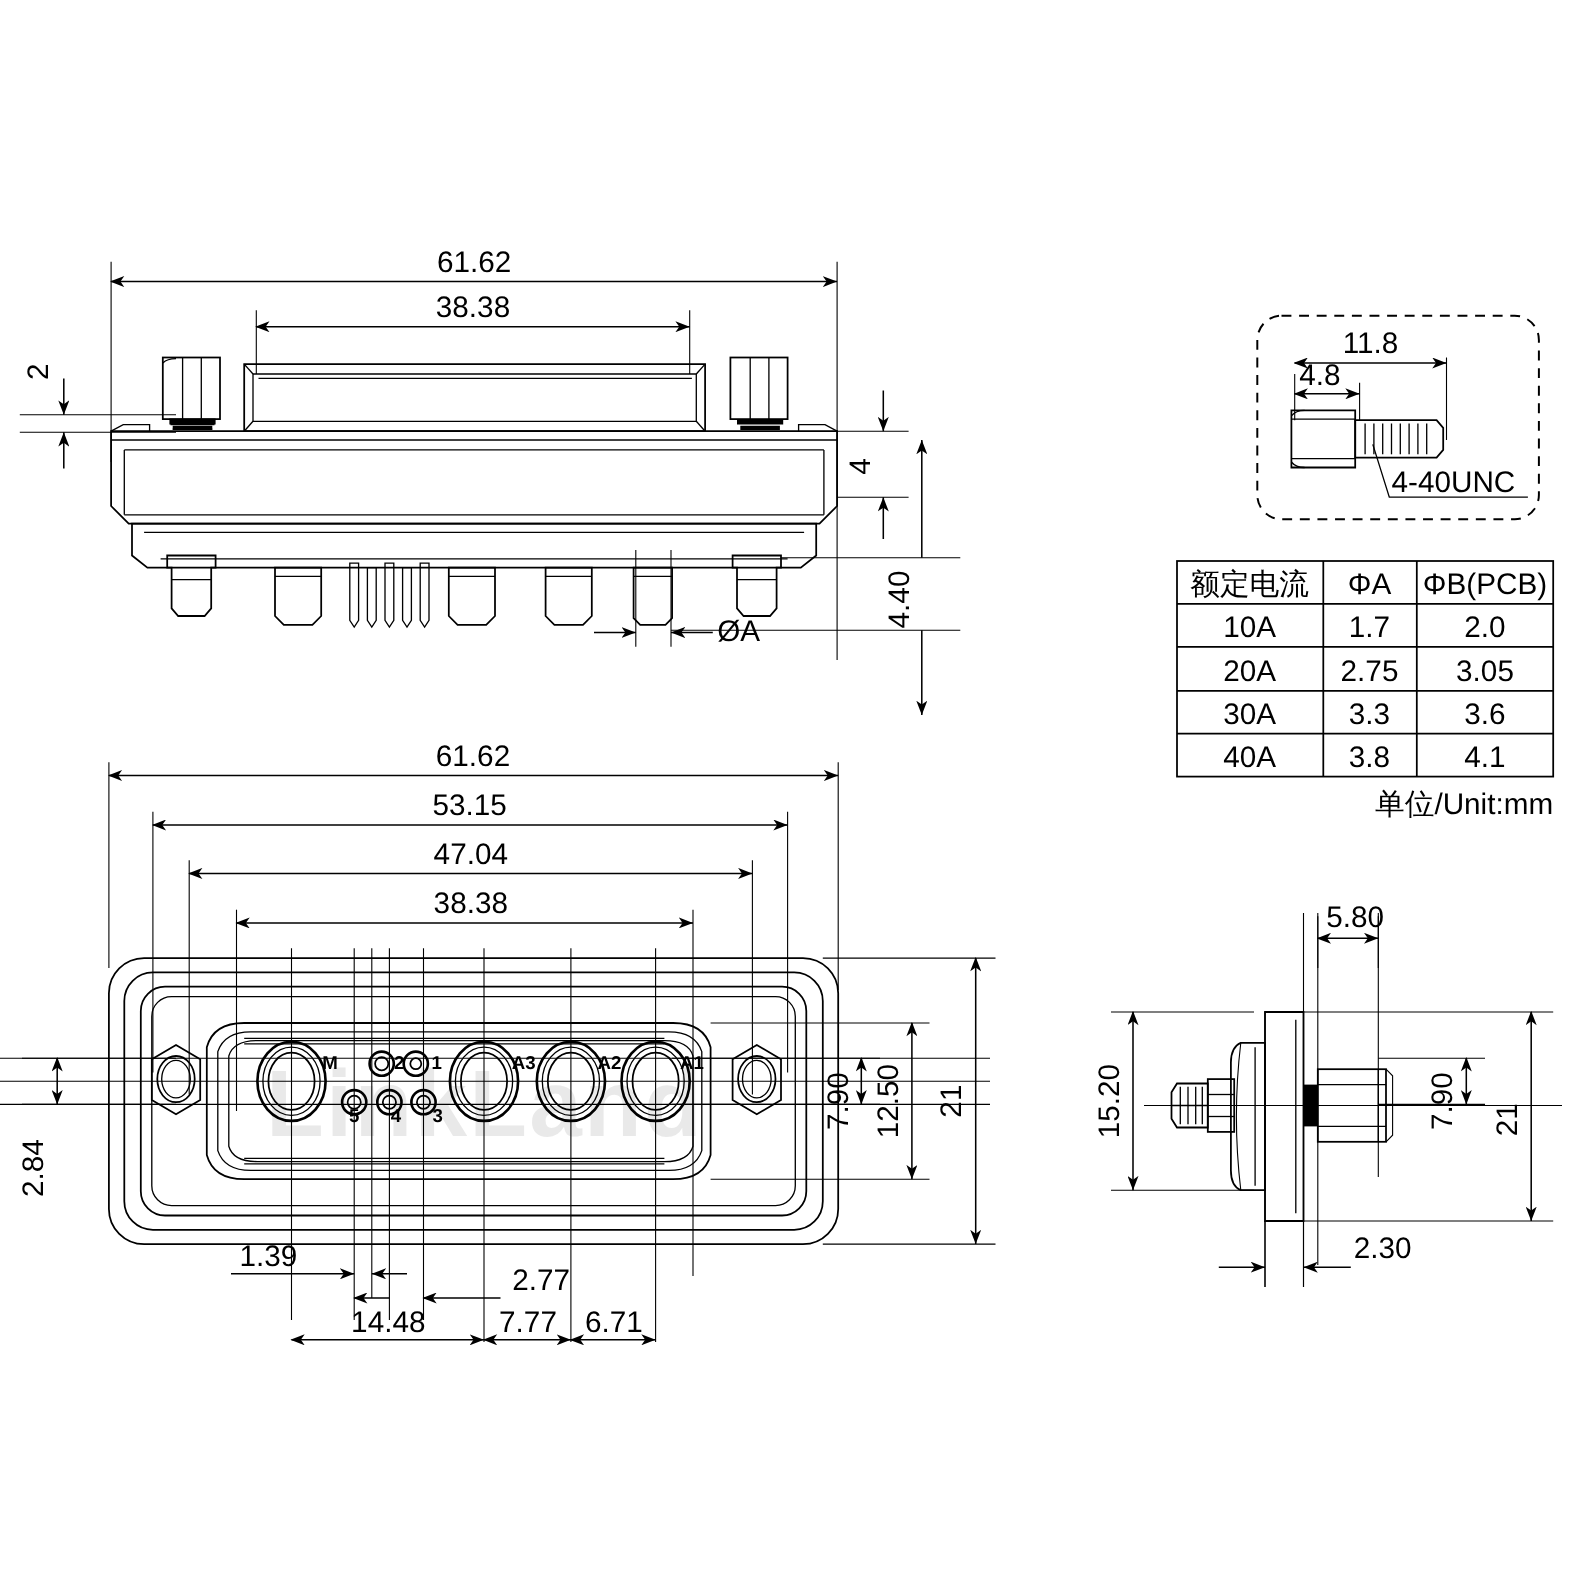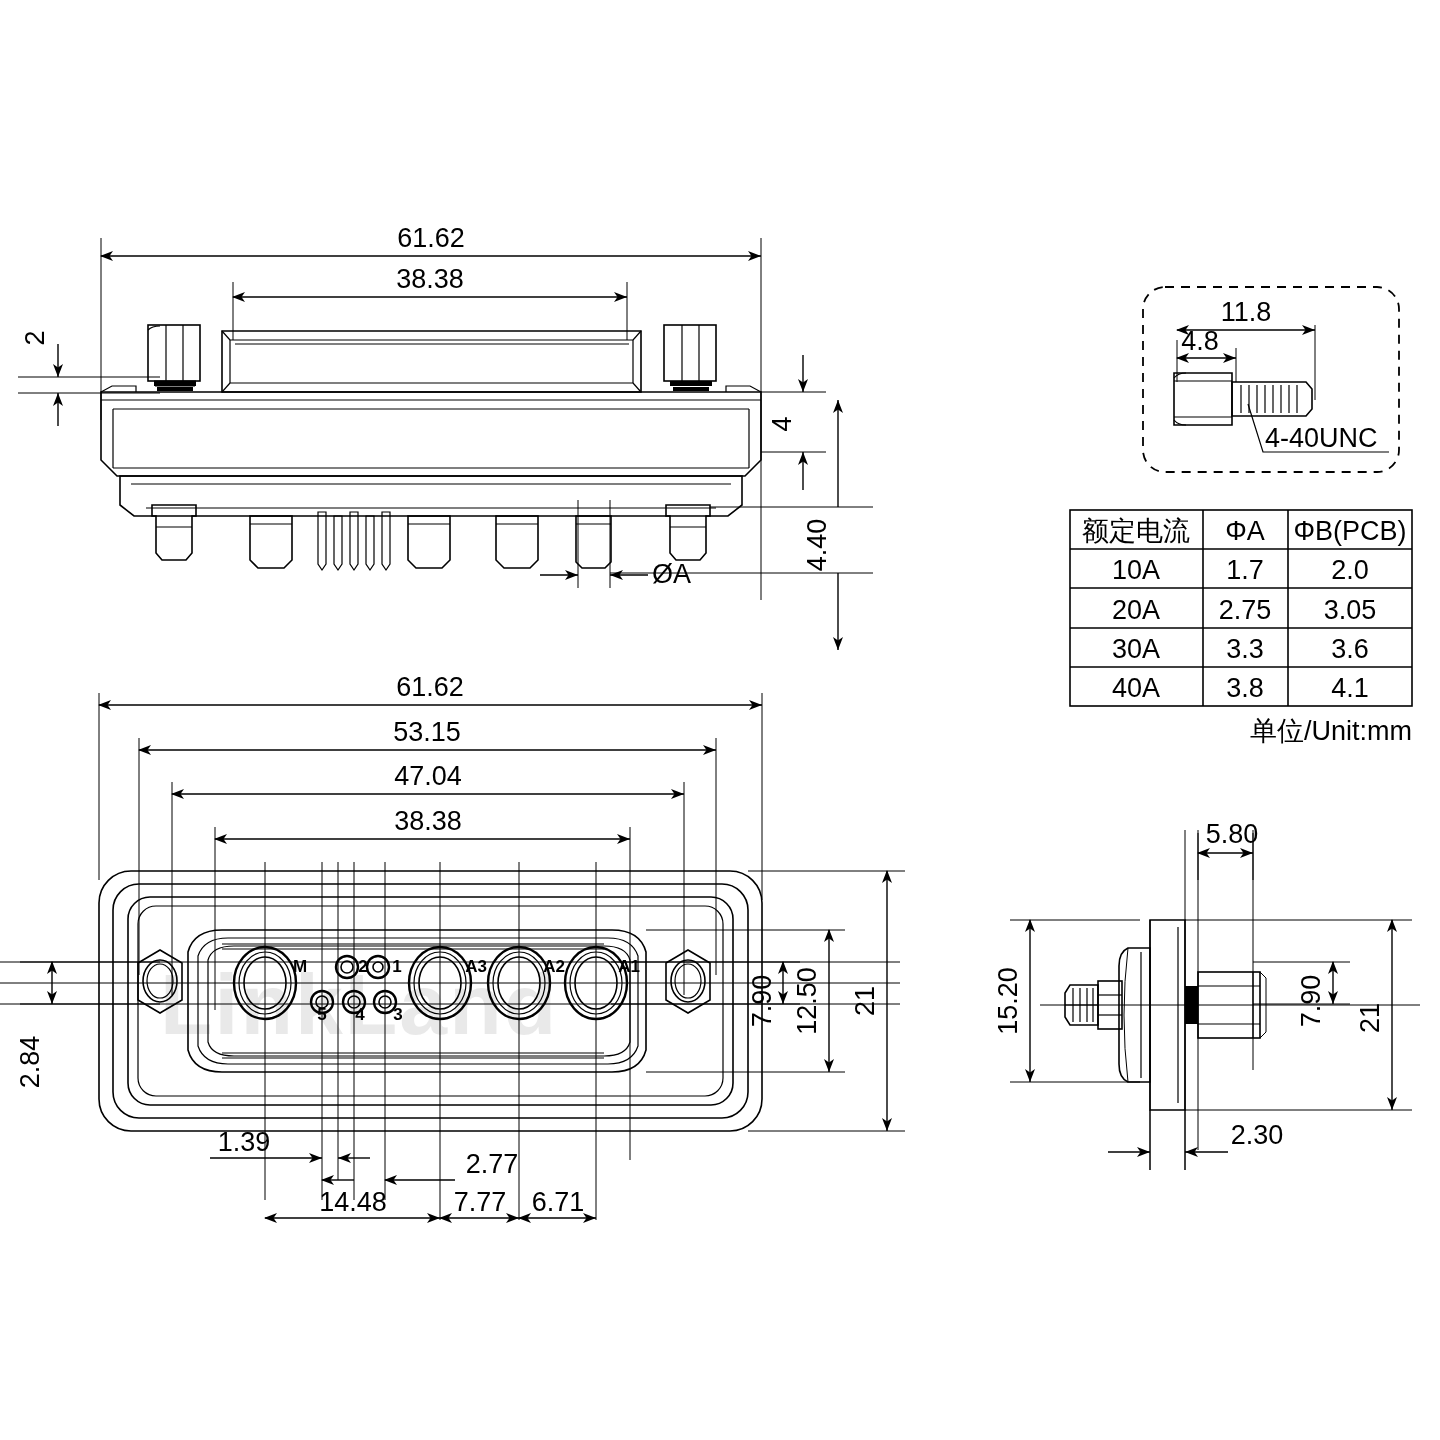--- a/index.html
+++ b/index.html
@@ -9,20 +9,21 @@
   }
   body {
     font-family: "Liberation Sans", "DejaVu Sans", sans-serif;
   }
   #sheet {
     position: relative;
     width: 1440px;
     height: 1440px;
     background: #ffffff;
     overflow: hidden;
+    text-align: right;
   }
   svg.dwg {
     position: absolute;
     left: 0;
     top: 0;
     width: 1440px;
     height: 1440px;
   }
   .ln { stroke: #000; fill: none; stroke-width: 1.6; }
   .ln-thin { stroke: #000; fill: none; stroke-width: 1.2; }

